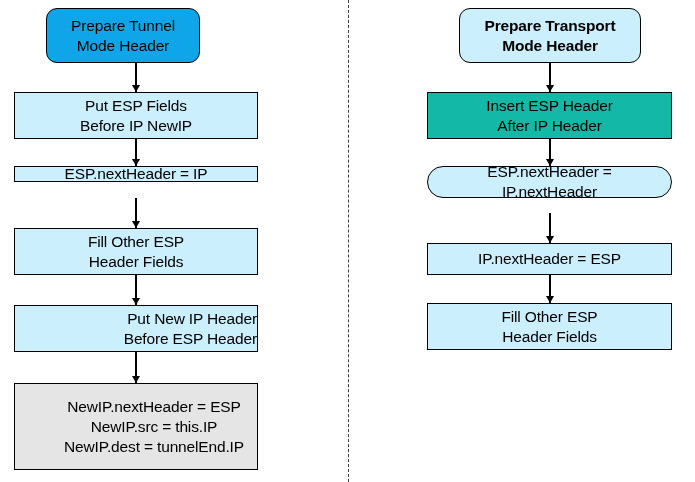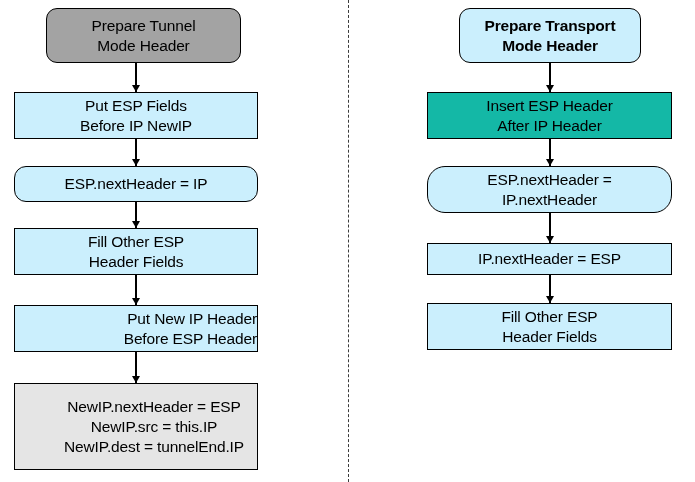--- a/index.html
+++ b/index.html
@@ -88,29 +88,29 @@
       <div class="head" style="border-top-color: rgb(0, 0, 0);"></div>
     </div>
     <div class="connector" style="left: 136px; top: 275px; height: 30px;">
       <div class="shaft" style="height: 30px; background: rgb(0, 0, 0);"></div>
       <div class="head" style="border-top-color: rgb(0, 0, 0);"></div>
     </div>
     <div class="connector" style="left: 136px; top: 352px; height: 31px;">
       <div class="shaft" style="height: 31px; background: rgb(0, 0, 0);"></div>
       <div class="head" style="border-top-color: rgb(0, 0, 0);"></div>
     </div>
-    <div class="node terminator" style="left: 46px; top: 8px; width: 195px; height: 55px; background: #a3a3a3; border-color: rgb(0, 0, 0);">
+    <div class="node terminator" style="left: 46px; top: 8px; width: 154px; height: 55px; background: #0ea5e9; border-color: rgb(0, 0, 0);">
       <span class="line">Prepare Tunnel</span>
       <span class="line">Mode Header</span>
     </div>
     <div class="node" style="left: 14px; top: 92px; width: 244px; height: 47px; background: rgb(203, 239, 253); border-color: rgb(0, 0, 0);">
       <span class="line">Put ESP Fields</span>
       <span class="line">Before IP NewIP</span>
     </div>
-    <div class="node" style="left: 14px; top: 166px; width: 244px; height: 36px; background: rgb(203, 239, 253); border-color: rgb(0, 0, 0); border-radius: 12px;">
+    <div class="node" style="left: 14px; top: 166px; width: 244px; height: 16px; background: rgb(203, 239, 253); border-color: rgb(0, 0, 0);">
       <span class="line">ESP.nextHeader = IP</span>
     </div>
     <div class="node" style="left: 14px; top: 228px; width: 244px; height: 47px; background: rgb(203, 239, 253); border-color: rgb(0, 0, 0);">
       <span class="line">Fill Other ESP</span>
       <span class="line">Header Fields</span>
     </div>
     <div class="node" style="left: 14px; top: 305px; width: 244px; height: 47px; background: rgb(203, 239, 253); border-color: rgb(0, 0, 0); align-items: flex-end;">
       <span class="line">Put New IP Header</span>
       <span class="line">Before ESP Header</span>
     </div>
@@ -136,21 +136,21 @@
       <div class="head" style="border-top-color: rgb(0, 0, 0);"></div>
     </div>
     <div class="node terminator" style="left: 459px; top: 8px; width: 182px; height: 55px; background: rgb(203, 239, 253); border-color: rgb(0, 0, 0); font-weight: bold;">
       <span class="line">Prepare Transport</span>
       <span class="line">Mode Header</span>
     </div>
     <div class="node" style="left: 427px; top: 92px; width: 245px; height: 47px; background: #14b8a6; border-color: rgb(0, 0, 0);">
       <span class="line">Insert ESP Header</span>
       <span class="line">After IP Header</span>
     </div>
-    <div class="node" style="left: 427px; top: 166px; width: 245px; height: 47px; background: rgb(203, 239, 253); border-color: rgb(0, 0, 0); border-radius: 18px;">
+    <div class="node" style="left: 427px; top: 166px; width: 245px; height: 32px; background: rgb(203, 239, 253); border-color: rgb(0, 0, 0); border-radius: 18px;">
       <span class="line">ESP.nextHeader =</span>
       <span class="line">IP.nextHeader</span>
     </div>
     <div class="node" style="left: 427px; top: 243px; width: 245px; height: 32px; background: rgb(203, 239, 253); border-color: rgb(0, 0, 0);">
       <span class="line">IP.nextHeader = ESP</span>
     </div>
     <div class="node" style="left: 427px; top: 303px; width: 245px; height: 47px; background: rgb(203, 239, 253); border-color: rgb(0, 0, 0);">
       <span class="line">Fill Other ESP</span>
       <span class="line">Header Fields</span>
     </div>

